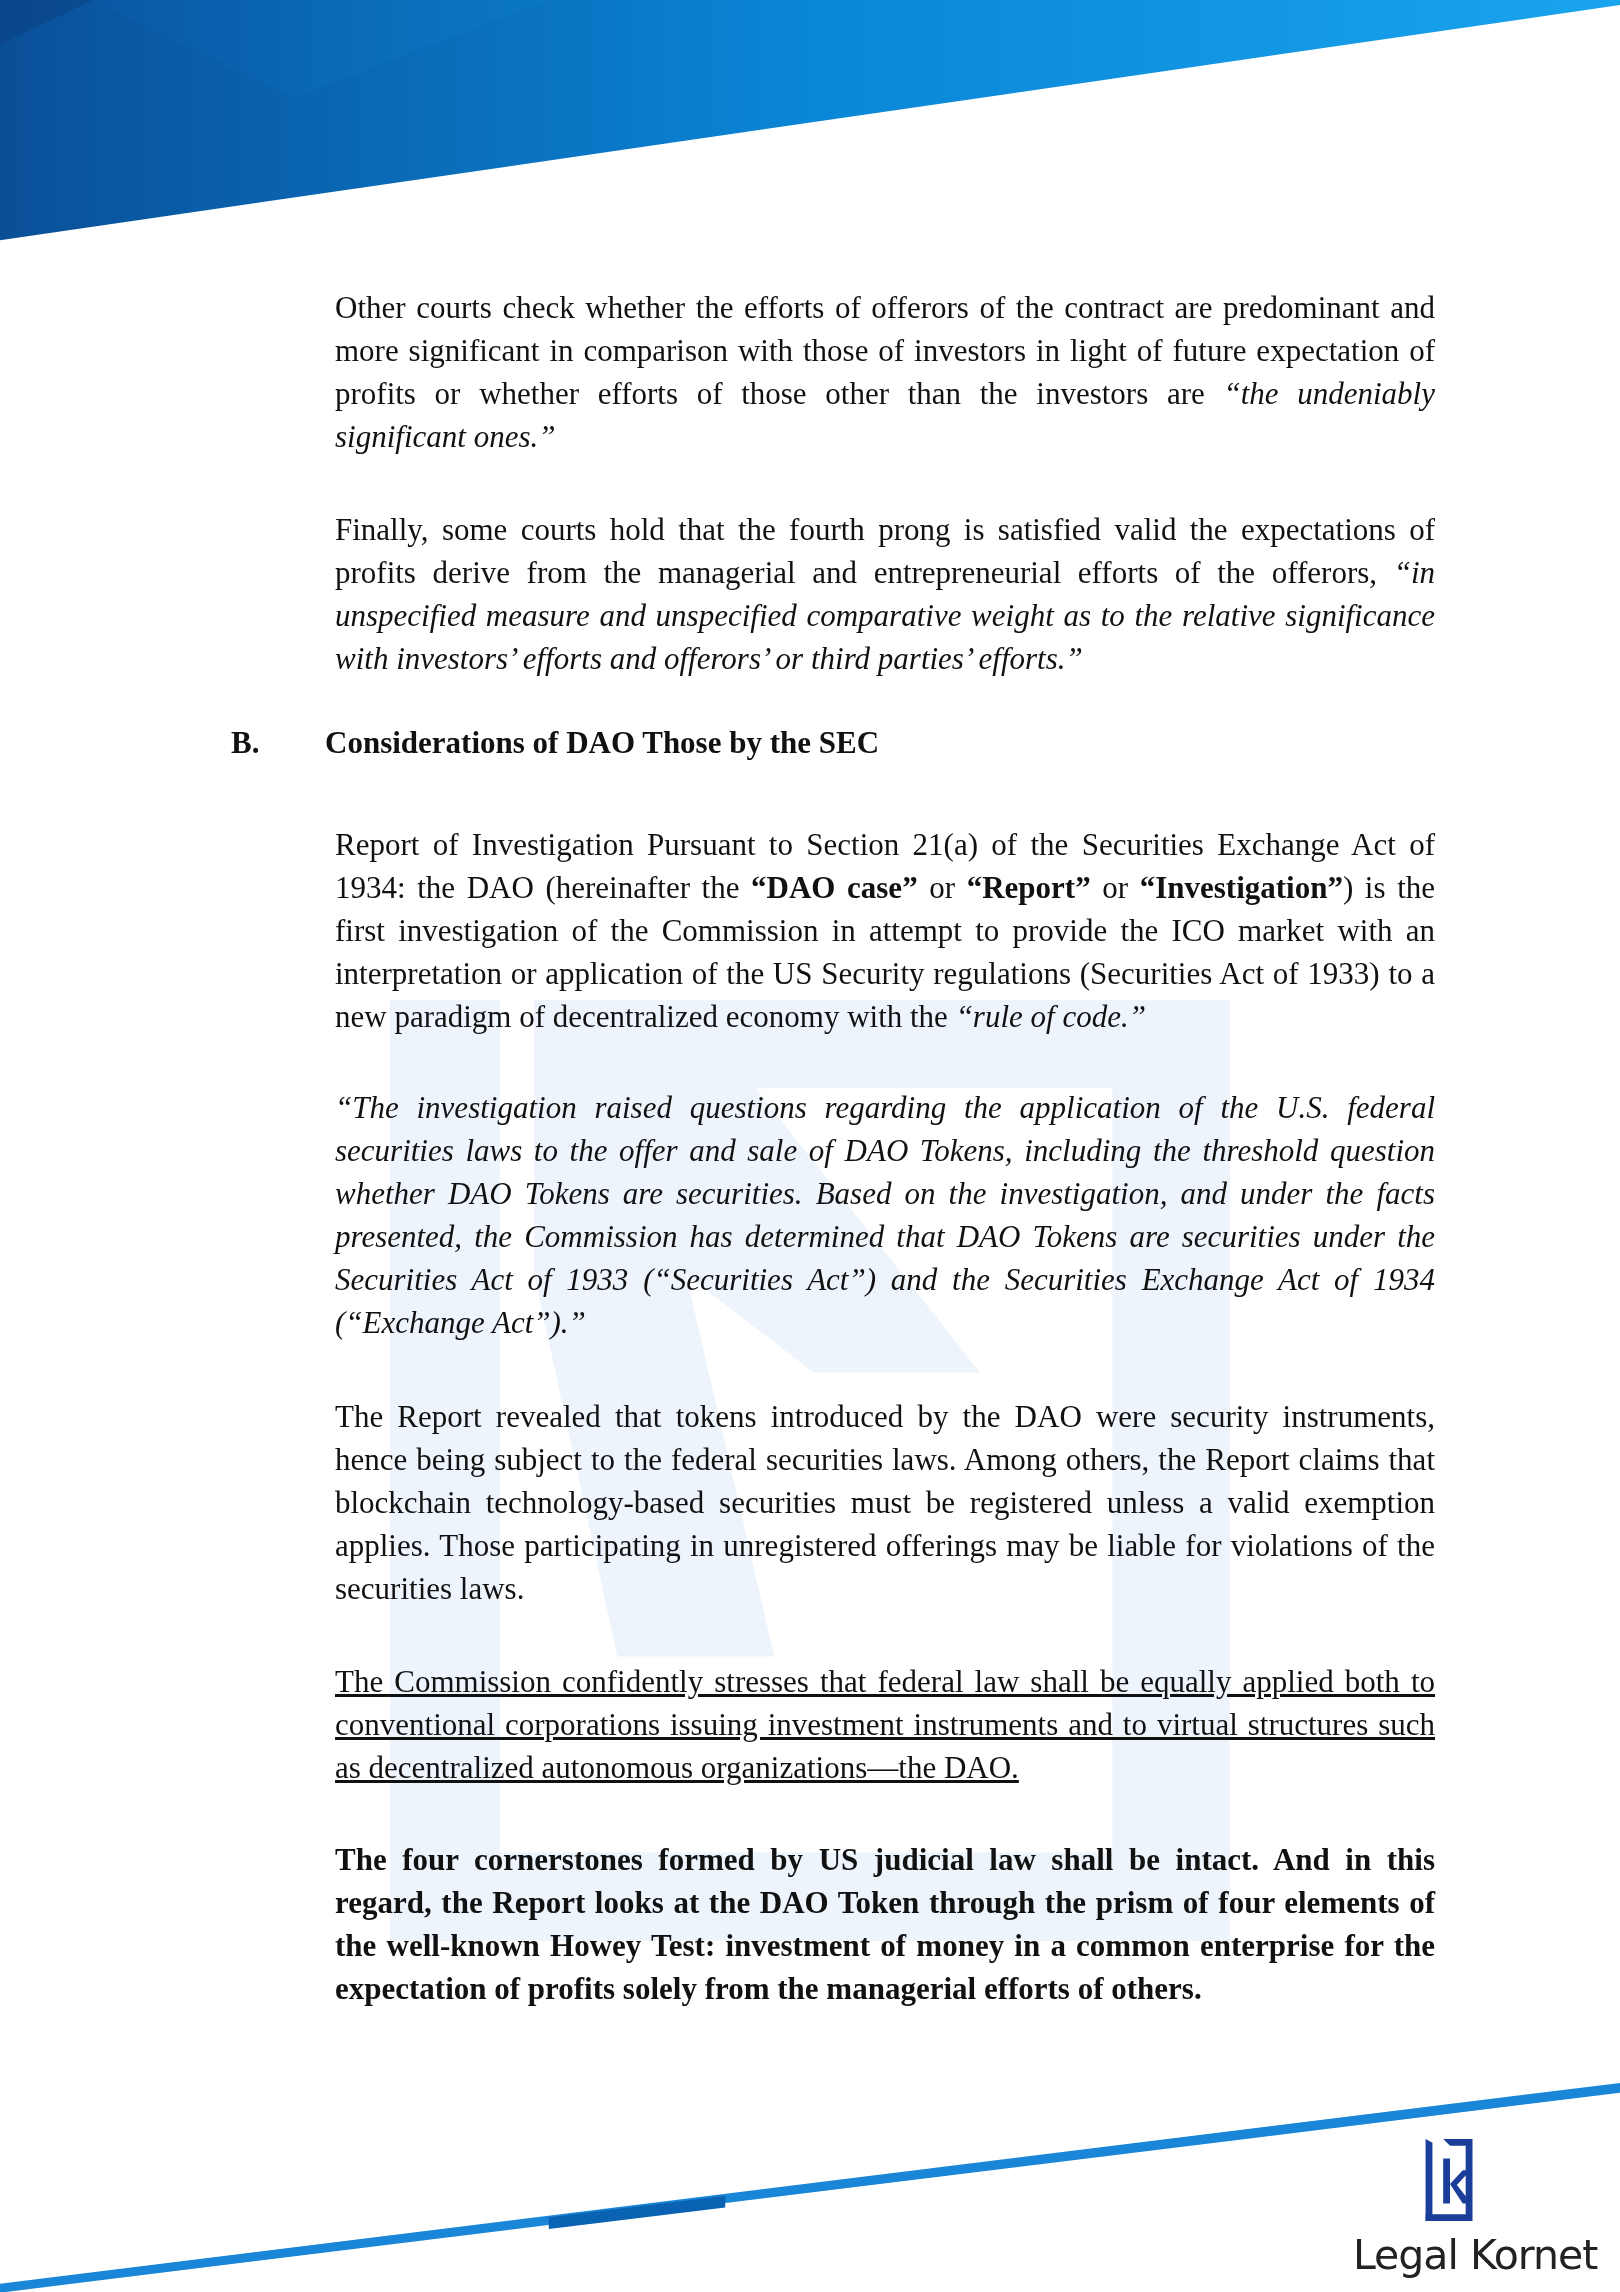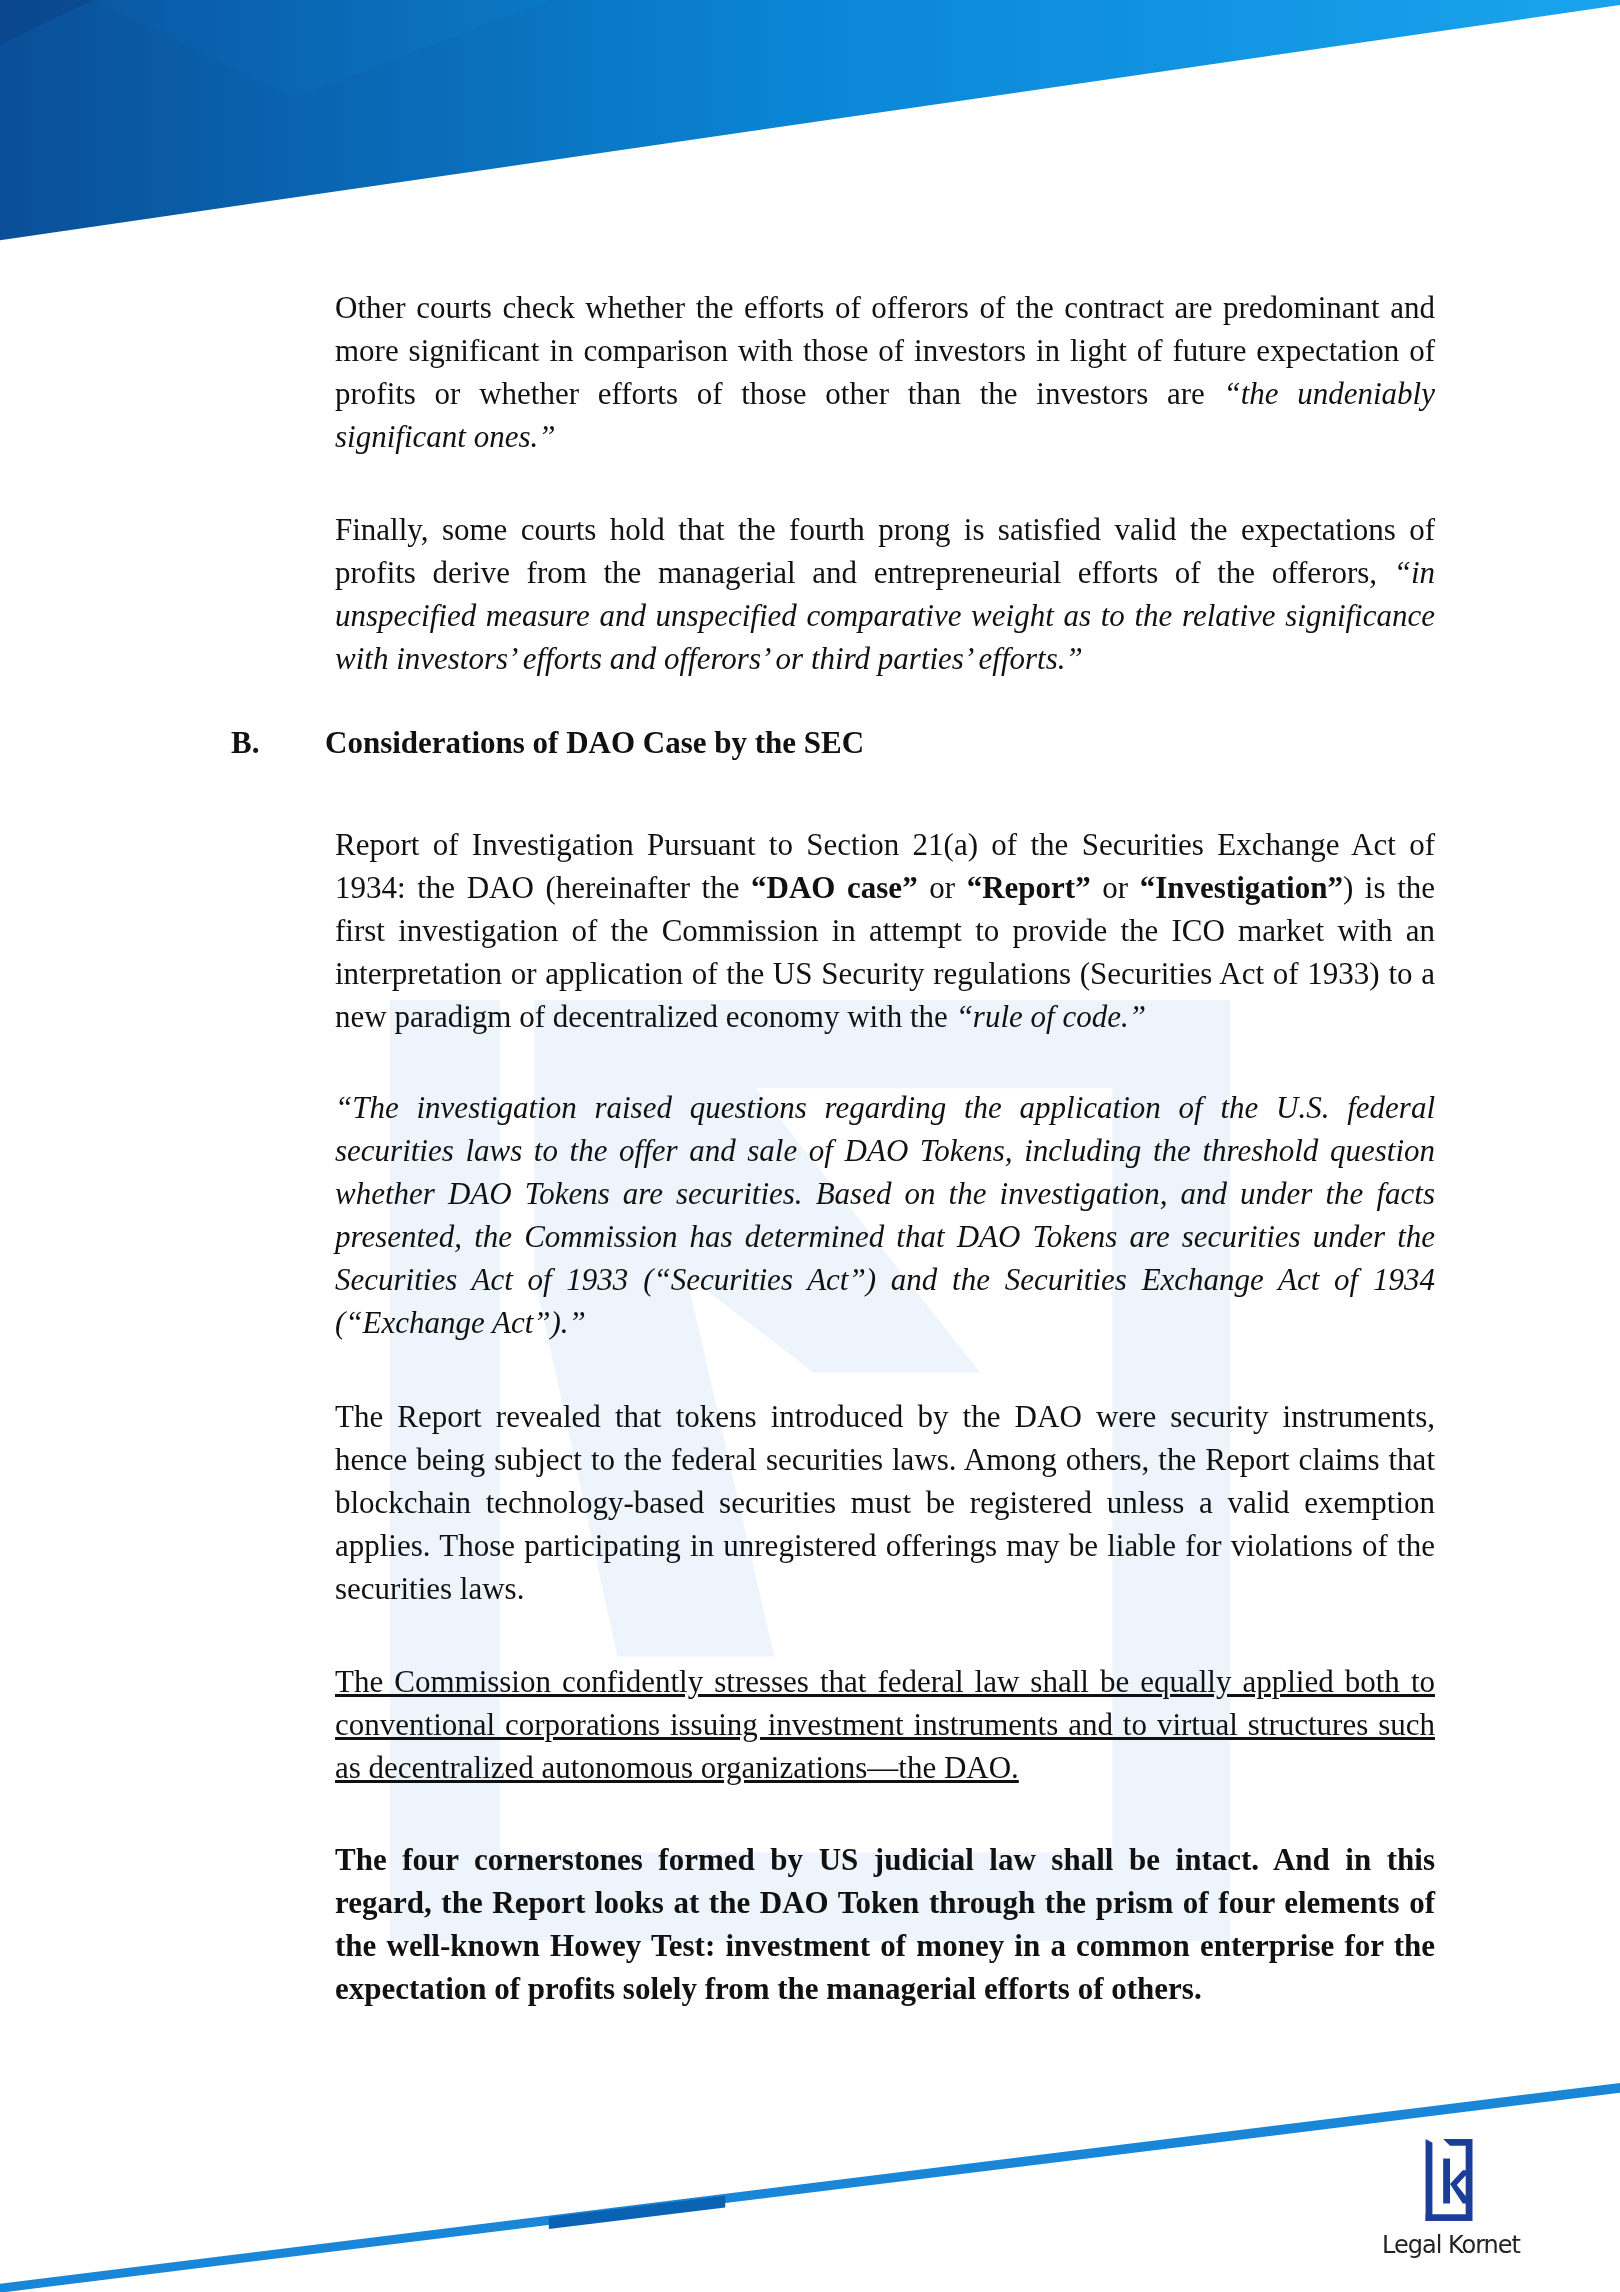--- a/index.html
+++ b/index.html
@@ -11,21 +11,21 @@
     font-family: "Liberation Serif", "DejaVu Serif", serif; color: #111; }
   .para { position: absolute; left: 327px; width: 1100px; font-size: 31px; line-height: 43px;
     text-align: justify; margin: 8px; }
   .para i, .para em { font-style: italic; }
   .para b { font-weight: bold; }
   .heading { position: absolute; top: 721px; left: 231px; font-size: 31px; font-weight: bold; line-height: 43px; }
   .heading .letter { position: absolute; left: 0; top: 0; }
   .heading .title { position: absolute; left: 94px; top: 0; white-space: nowrap; }
   .logo { position: absolute; left: 1353px; top: 2137px; width: 196px; height: 147px; z-index: 3; }
   .logo-name { position: absolute; left: 0; top: 94px; width: 196px; text-align: center;
-    font-family: "DejaVu Sans", "Liberation Sans", sans-serif; font-size: 24px; color: #222;
+    font-family: "DejaVu Sans", "Liberation Sans", sans-serif; font-size: 41px; color: #222;
     letter-spacing: -1px; white-space: nowrap; }
 </style>
 </head>
 <body>
 
 <div class="page">
 
   <svg class="header-band" width="1620" height="255" viewBox="0 0 1653 260">
     <defs>
       <linearGradient id="hg1" x1="0" y1="0" x2="1" y2="0">
@@ -51,21 +51,21 @@
     </g>
   </svg>
 
   <div class="content">
     <p class="para" style="top:278px;"><span>Other courts check whether the efforts of offerors of the contract are predominant and more significant in comparison with those of investors in light of future expectation of profits or whether efforts of those other than the investors are </span><i>“the undeniably significant ones.”</i></p>
 
     <p class="para" style="top:500px;"><span>Finally, some courts hold that the fourth prong is satisfied valid the expectations of profits derive from the managerial and entrepreneurial efforts of the offerors, </span><i>“in unspecified measure and unspecified comparative weight as to the relative significance with investors’ efforts and offerors’ or third parties’ efforts.”</i></p>
 
     <div class="heading">
       <span class="letter">B.</span>
-      <span class="title">Considerations of DAO Case by the SEC</span>
+      <span class="title">Considerations of DAO Those by the SEC</span>
     </div>
 
     <p class="para" style="top:815px;"><span>Report of Investigation Pursuant to Section 21(a) of the Securities Exchange Act of 1934: the DAO (hereinafter the </span><b>“DAO case”</b><span> or </span><b>“Report”</b><span> or </span><b>“Investigation”</b><span>) is the first investigation of the Commission in attempt to provide the ICO market with an interpretation or application of the US Security regulations (Securities Act of 1933) to a new paradigm of decentralized economy with the </span><i>“rule of code.”</i></p>
 
     <p class="para" style="top:1078px;"><i>“The investigation raised questions regarding the application of the U.S. federal securities laws to the offer and sale of DAO Tokens, including the threshold question whether DAO Tokens are securities. Based on the investigation, and under the facts presented, the Commission has determined that DAO Tokens are securities under the Securities Act of 1933 (“Securities Act”) and the Securities Exchange Act of 1934 (“Exchange Act”).”</i></p>
 
     <p class="para" style="top:1387px;"><span>The Report revealed that tokens introduced by the DAO were security instruments, hence being subject to the federal securities laws. Among others, the Report claims that blockchain technology-based securities must be registered unless a valid exemption applies. Those participating in unregistered offerings may be liable for violations of the securities laws.</span></p>
 
     <p class="para" style="top:1652px;text-decoration:underline;"><span>The Commission confidently stresses that federal law shall be equally applied both to conventional corporations issuing investment instruments and to virtual structures such as decentralized autonomous organizations—the DAO.</span></p>
 

